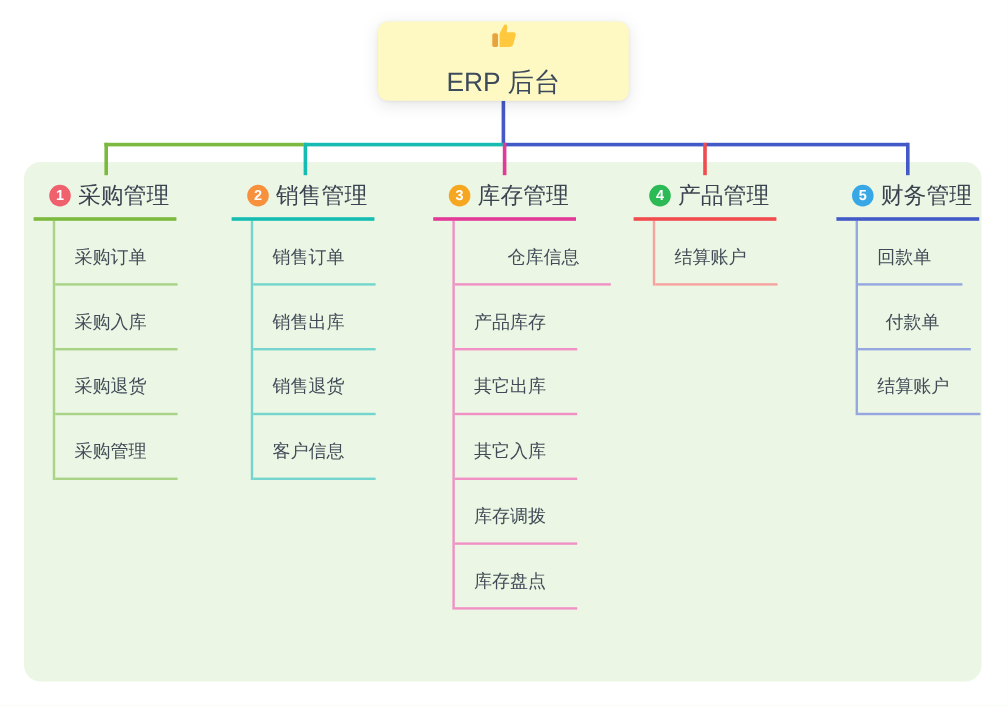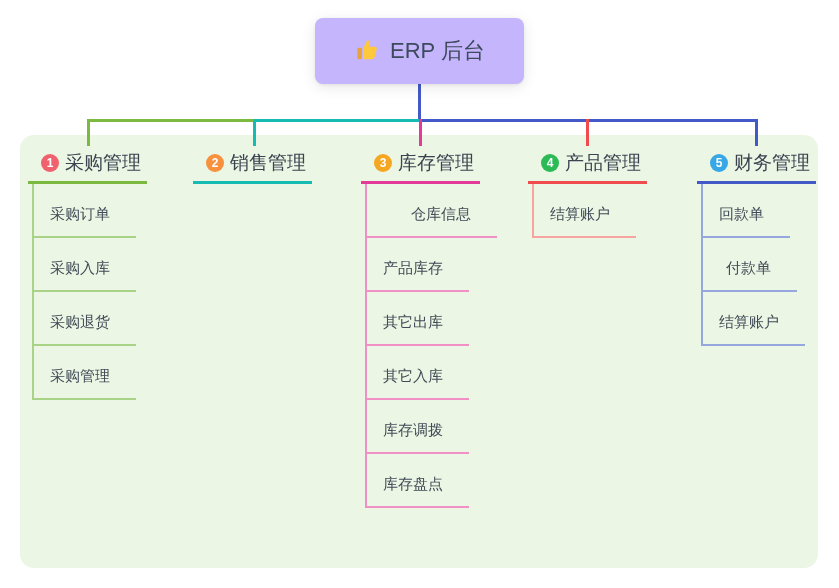--- a/index.html
+++ b/index.html
@@ -7,39 +7,39 @@
     width:839px;height:588px;position:relative;overflow:hidden;
     background:#ffffff;
     font-family:"Liberation Sans","DejaVu Sans",sans-serif;
   }
   .panel{
     position:absolute;left:20px;top:135px;width:798px;height:433px;
     background:#EBF6E4;border-radius:14px;z-index:1;
   }
   .root-node{
     position:absolute;left:315px;top:18px;width:209px;height:66px;
-    background:#c4b5fd;border-radius:8px;
+    background:#fef9c3;border-radius:8px;
     box-shadow:0 3px 14px rgba(0,0,0,.10), 0 1px 3px rgba(0,0,0,.06);
-    display:flex;align-items:center;justify-content:center;gap:10px;
-    font-size:22px;color:#3D4A5C;z-index:4;
+    display:flex;align-items:center;justify-content:flex-start;gap:10px;
+    font-size:22px;color:#3D4A5C;z-index:4;flex-direction:column;
   }
   .root-node .ic{display:flex;align-items:center;}
   .conn{position:absolute;z-index:3;}
   .branch{position:absolute;top:150px;z-index:2;}
   .branch-head{
     display:inline-flex;align-items:center;gap:6px;
     padding:0 6px 5px 13px;border-bottom:3px solid #999;
     font-size:19px;color:#3A4350;white-space:nowrap;cursor:default;
   }
   .badge{
     width:18px;height:18px;border-radius:50%;flex:0 0 18px;
     color:#fff;font-size:12px;font-weight:bold;line-height:18px;
     text-align:center;
   }
-  .children{margin-left:4px;border-left:2px solid #ccc;}
+  .children{margin-left:16px;border-left:2px solid #ccc;}
   .child-row{height:54px;display:flex;align-items:flex-end;}
   .child-label{
     font-size:15px;color:#414B57;white-space:nowrap;
     padding:0 26px 12px 16px;border-bottom:2px solid #ccc;cursor:default;
   }
 </style>
 </head>
 <body>
 
 <div class="panel"></div>
@@ -79,20 +79,33 @@
         <div class="child-row">
           <div class="child-label" style="border-bottom-color: rgb(169, 211, 134);">采购退货</div>
         </div>
         <div class="child-row">
           <div class="child-label" style="border-bottom-color: rgb(169, 211, 134);">采购管理</div>
         </div>
       </div></div>
     <div class="branch" style="left: 193px;"><div class="branch-head" style="border-bottom-color: rgb(22, 188, 178);">
         <div class="badge" style="background: rgb(248, 145, 61);">2</div>
         <div>销售管理</div>
+      </div><div class="children" style="border-left-color: rgb(115, 213, 205);">
+        <div class="child-row">
+          <div class="child-label" style="border-bottom-color: rgb(115, 213, 205);">销售订单</div>
+        </div>
+        <div class="child-row">
+          <div class="child-label" style="border-bottom-color: rgb(115, 213, 205);">销售出库</div>
+        </div>
+        <div class="child-row">
+          <div class="child-label" style="border-bottom-color: rgb(115, 213, 205);">销售退货</div>
+        </div>
+        <div class="child-row">
+          <div class="child-label" style="border-bottom-color: rgb(115, 213, 205);">客户信息</div>
+        </div>
       </div></div>
     <div class="branch" style="left: 361px;"><div class="branch-head" style="border-bottom-color: rgb(226, 58, 151);">
         <div class="badge" style="background: rgb(246, 167, 34);">3</div>
         <div>库存管理</div>
       </div><div class="children" style="border-left-color: rgb(240, 144, 197);">
         <div class="child-row">
           <div class="child-label" style="border-bottom-color: rgb(240, 144, 197); padding-left: 44px;">仓库信息</div>
         </div>
         <div class="child-row">
           <div class="child-label" style="border-bottom-color: rgb(240, 144, 197);">产品库存</div>

